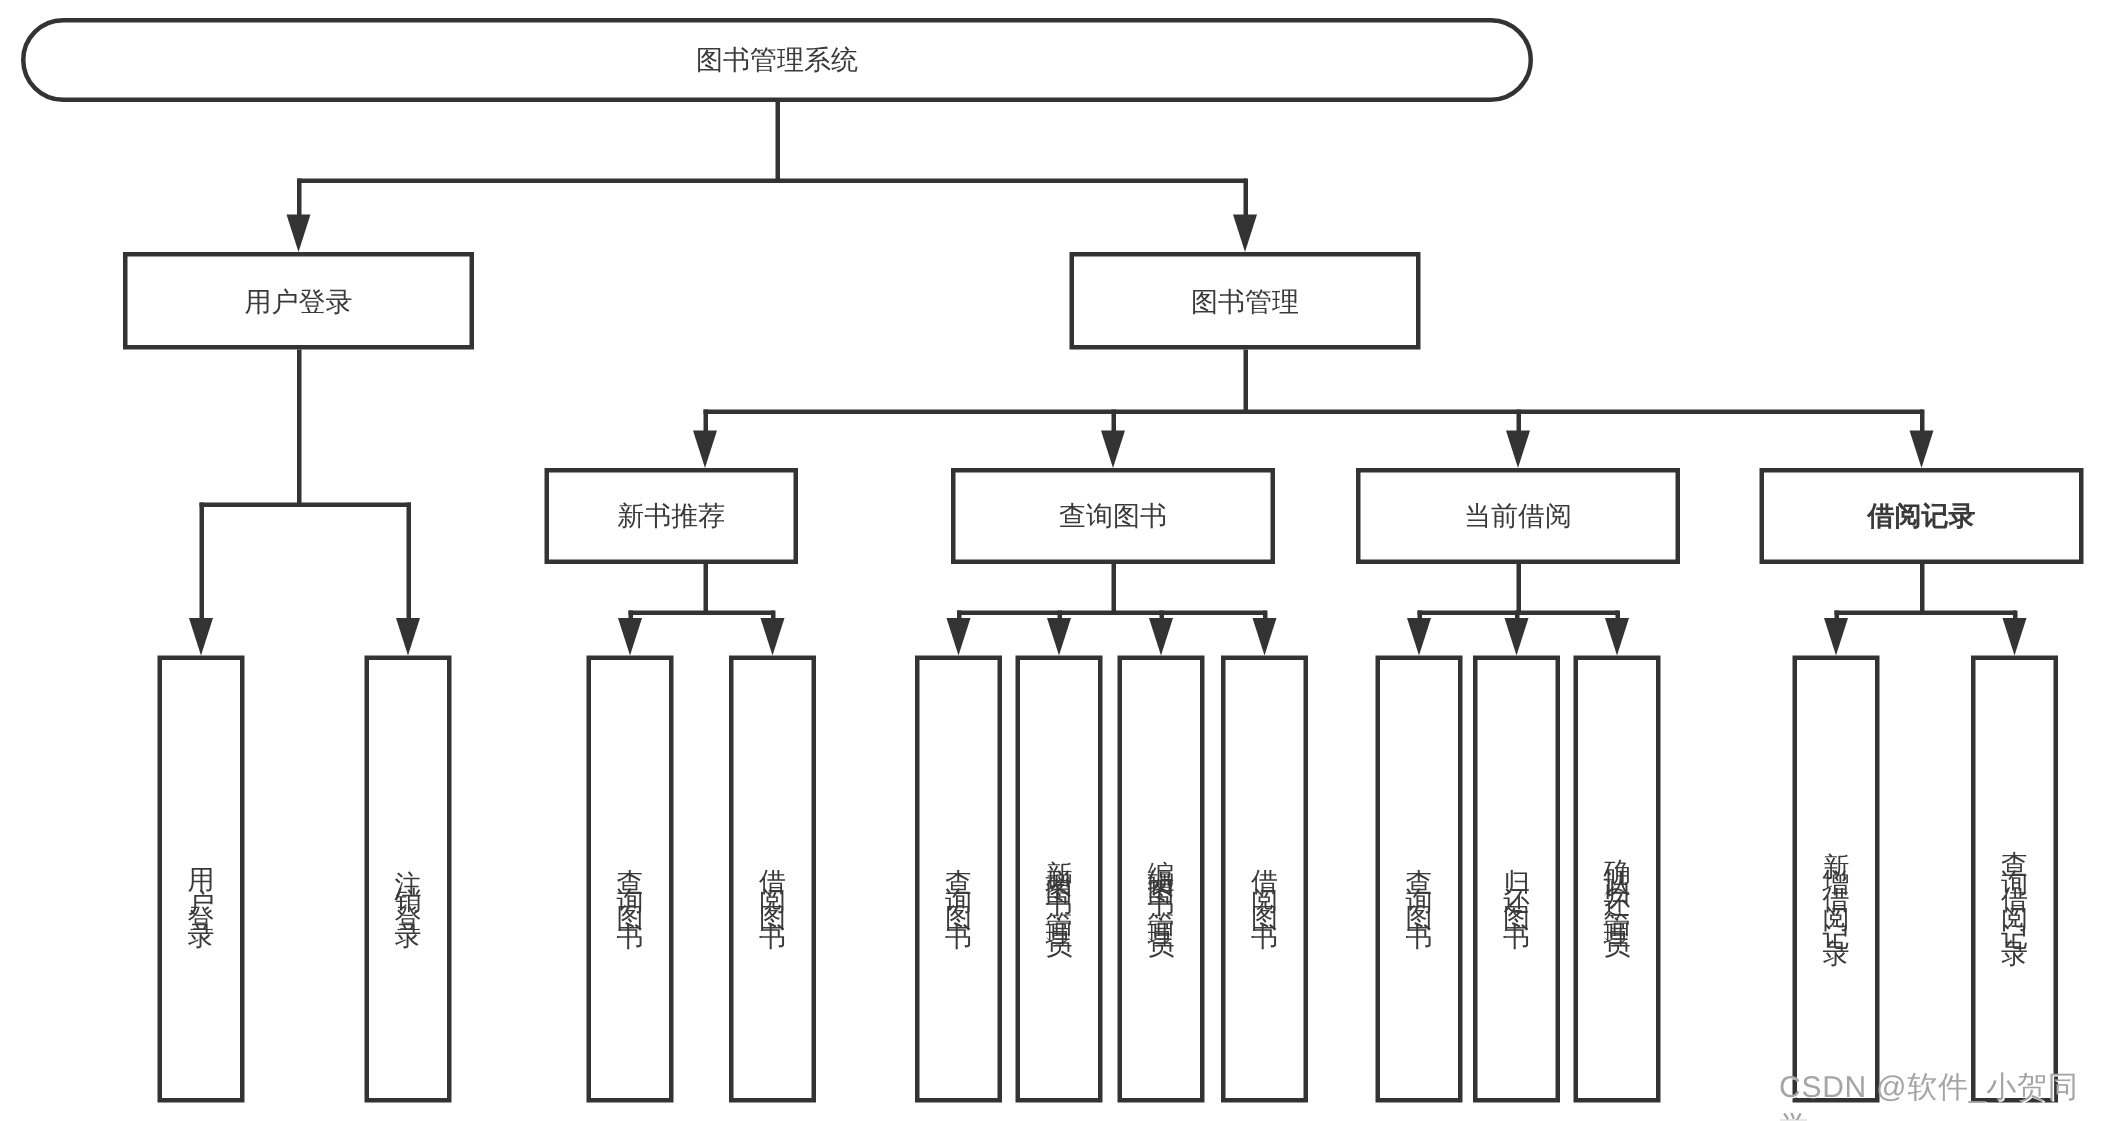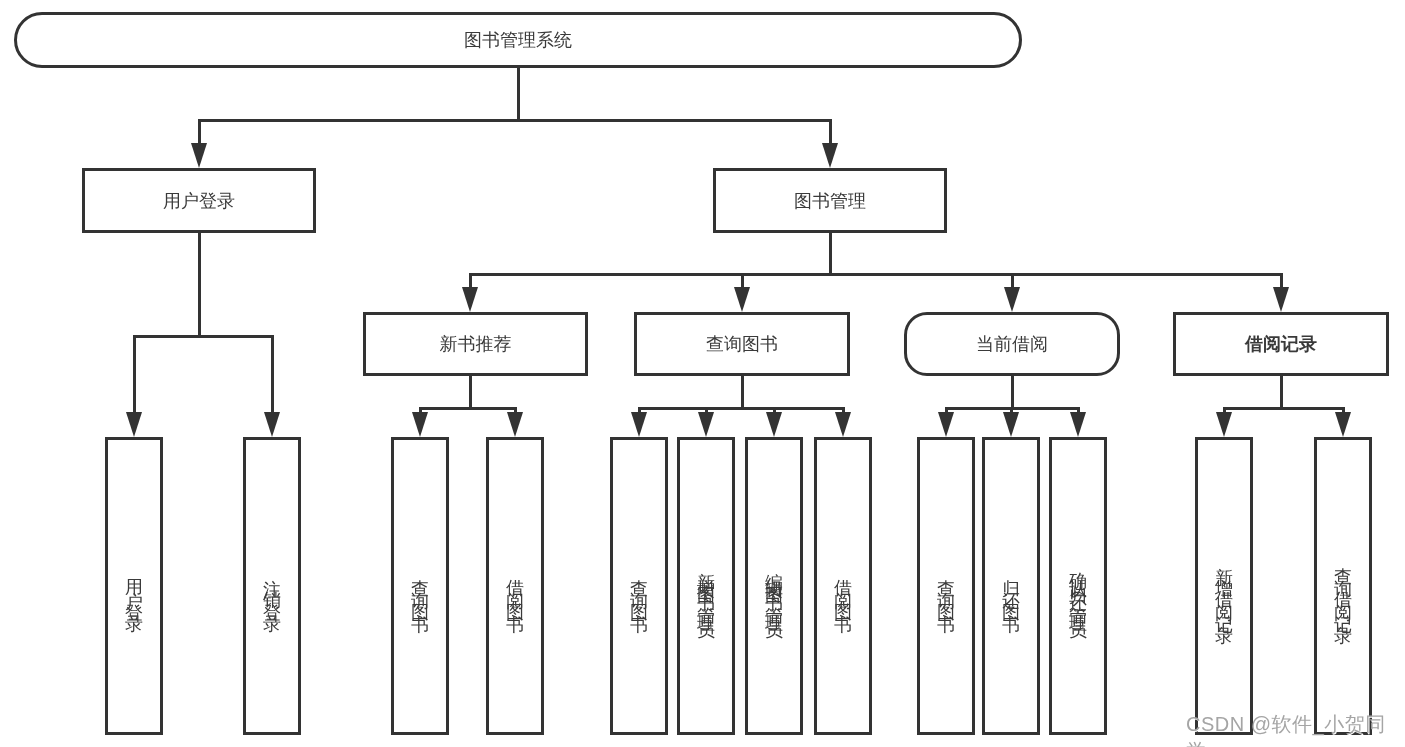--- a/index.html
+++ b/index.html
@@ -66,27 +66,27 @@
 
   <div class="vline" style="left:469px;top:273px;height:16px;"></div>
   <div class="ahead" style="left:462px;top:287px;"></div>
   <div class="vline" style="left:741px;top:273px;height:16px;"></div>
   <div class="ahead" style="left:734px;top:287px;"></div>
   <div class="vline" style="left:1011px;top:273px;height:16px;"></div>
   <div class="ahead" style="left:1004px;top:287px;"></div>
   <div class="vline" style="left:1280px;top:273px;height:16px;"></div>
   <div class="ahead" style="left:1273px;top:287px;"></div>
 
-  <div class="box" style="left:363px;top:312px;width:225px;height:64px;align-items:center;">
+  <div class="box" style="left:363px;top:312px;width:169px;height:64px;align-items:center;">
     <span>新书推荐</span>
   </div>
   <div class="box" style="left:634px;top:312px;width:216px;height:64px;">
     <span>查询图书</span>
   </div>
-  <div class="box" style="left:904px;top:312px;width:216px;height:64px;border-radius:23px;">
+  <div class="box" style="left:904px;top:312px;width:216px;height:64px;">
     <span>当前借阅</span>
   </div>
   <div class="box" style="left:1173px;top:312px;width:216px;height:64px;font-weight:bold;">
     <span>借阅记录</span>
   </div>
 
   <div class="vline" style="left:469px;top:376px;height:33px;"></div>
   <div class="hline" style="left:419px;top:407px;width:97px;"></div>
   <div class="vline" style="left:419px;top:407px;height:8px;"></div>
   <div class="ahead" style="left:412px;top:412px;"></div>

